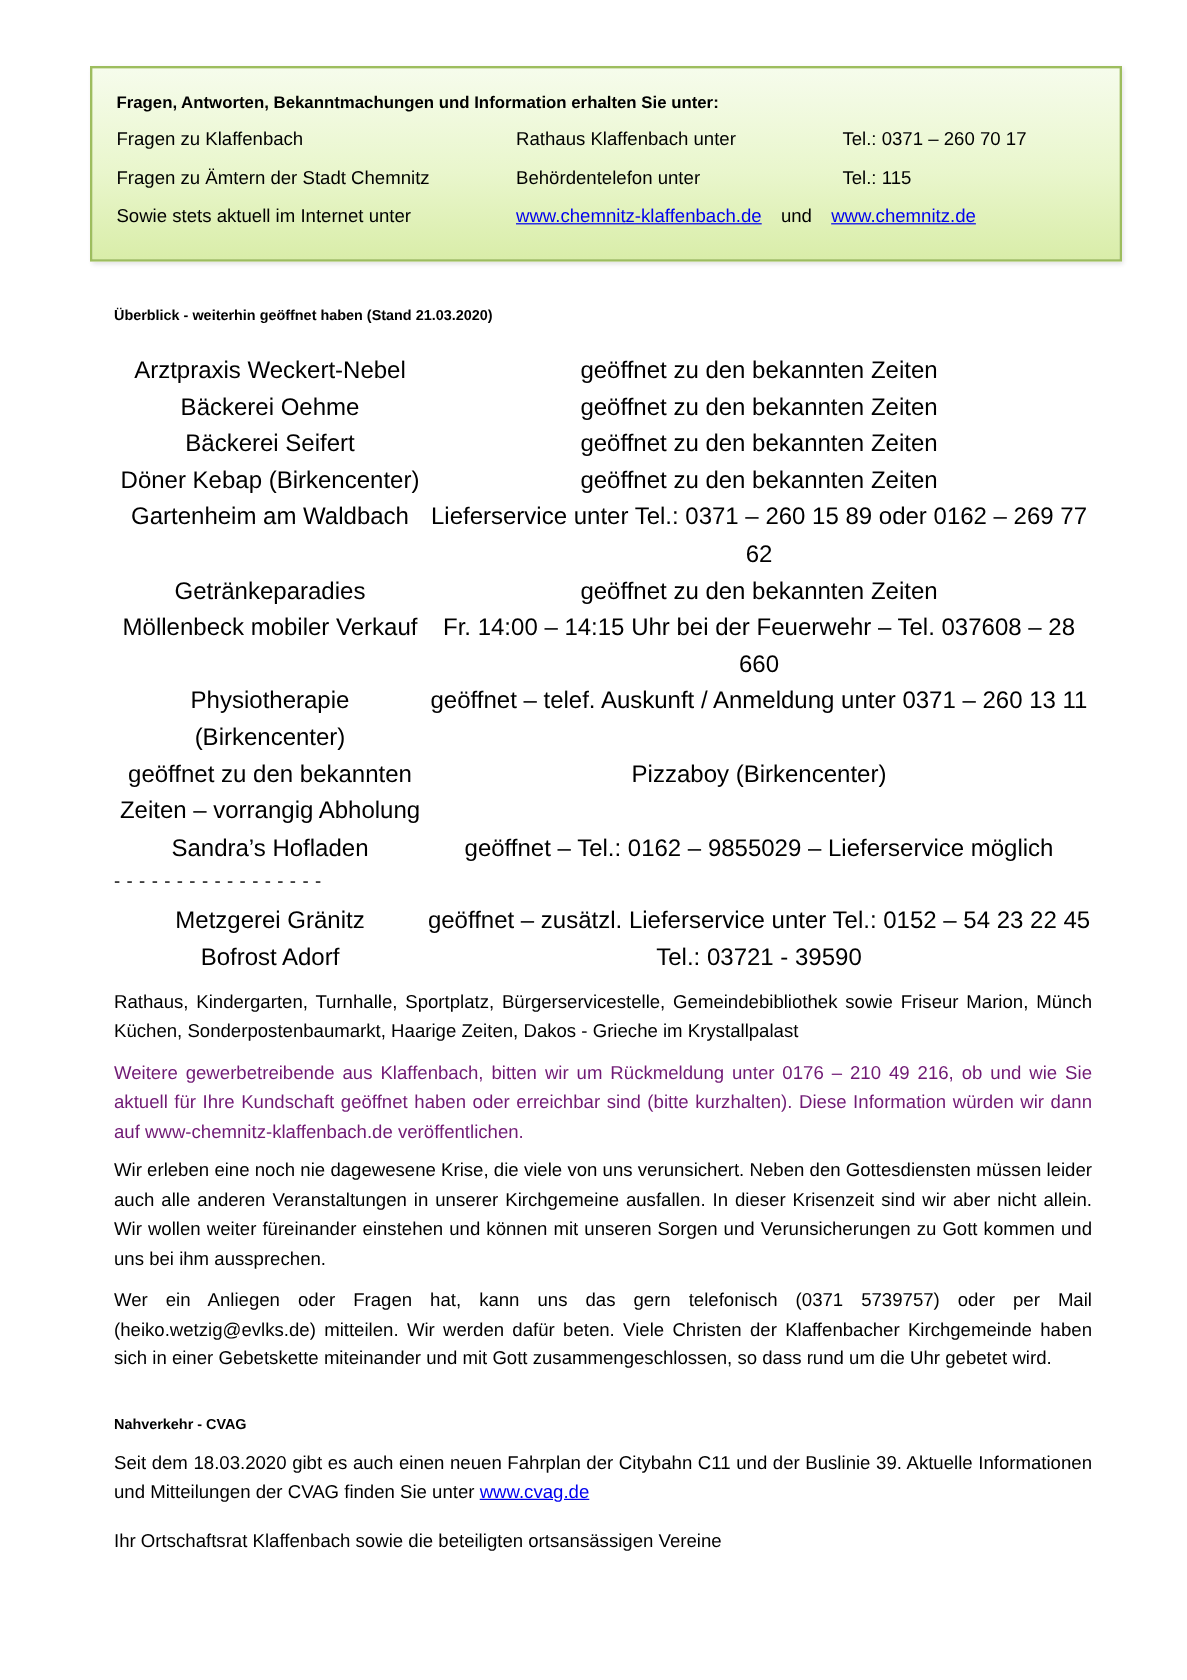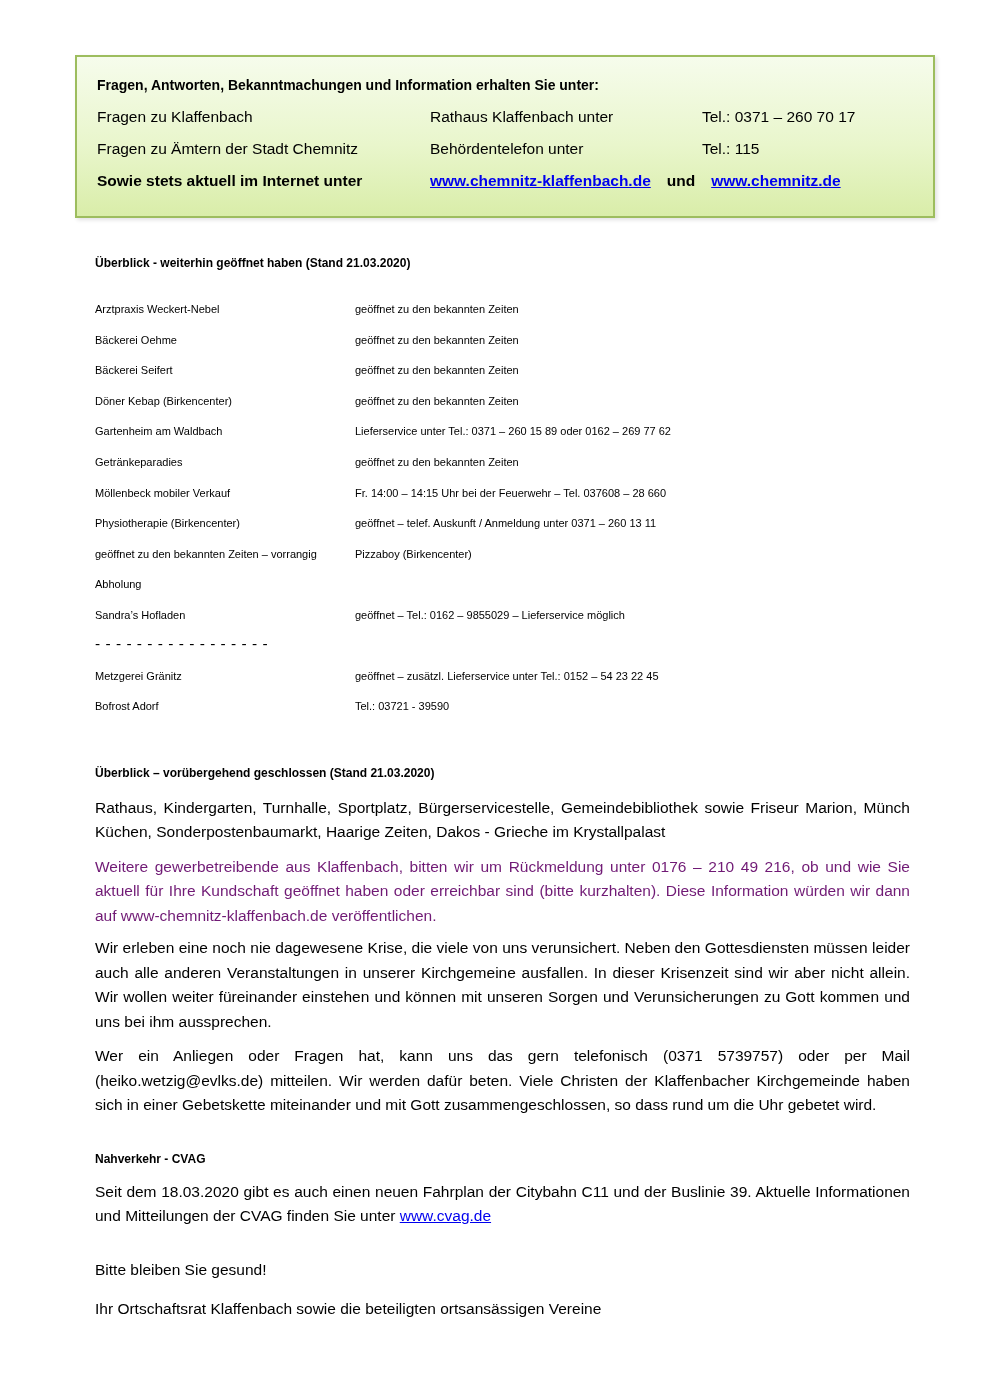--- a/index.html
+++ b/index.html
@@ -32,21 +32,21 @@
   .info-row {
     display: grid;
     grid-template-columns: 333px 272px 1fr;
     font-size: 15.5px;
     line-height: 20px;
     margin-bottom: 12px;
   }
   .info-footer {
     display: grid;
     grid-template-columns: 333px 1fr;
-    font-weight: bold;
+    font-weight: normal;
     font-size: 15.5px;
     line-height: 20px;
   }
   .info-footer .links-cell { white-space: nowrap; }
   a.doc-link, .doc-link {
     color: #0000ee;
     text-decoration: underline;
     cursor: pointer;
   }
   .conj { margin: 0 16px; }
@@ -61,22 +61,23 @@
     font-size: 12px;
     font-weight: bold;
     line-height: 26px;
     margin: 0;
   }
   .biz-list { margin-top: 18px; }
   .biz-list.extra { margin-top: 8px; }
   .biz-row {
     display: grid;
     grid-template-columns: 260px 1fr;
-    font-size: 11px;
+    font-size: 20px;
     line-height: 30.6px;
+    text-align: center;
   }
   .dashed-sep {
     font-size: 15.5px;
     line-height: 18px;
     margin-top: 4px;
     letter-spacing: 0.5px;
   }
   .para {
     font-size: 15.5px;
     line-height: 24.5px;
@@ -185,26 +186,24 @@
         <span>Metzgerei Gränitz</span>
         <span>geöffnet – zusätzl. Lieferservice unter Tel.: 0152 – 54 23 22 45</span>
       </div>
 
       <div class="biz-row">
         <span>Bofrost Adorf</span>
         <span>Tel.: 03721 - 39590</span>
       </div>
     </div>
 
-  <h1 class="section-heading mt-closed">Überblick – vorübergehend geschlossen (Stand 21.03.2020)</h1>
   <p class="para">Rathaus, Kindergarten, Turnhalle, Sportplatz, Bürgerservicestelle, Gemeindebibliothek sowie Friseur Marion, Münch Küchen, Sonderpostenbaumarkt, Haarige Zeiten, Dakos - Grieche im Krystallpalast</p>
   <p class="para note" style="color: #701a75;">Weitere gewerbetreibende aus Klaffenbach, bitten wir um Rückmeldung unter 0176 – 210 49 216, ob und wie Sie aktuell für Ihre Kundschaft geöffnet haben oder erreichbar sind (bitte kurzhalten). Diese Information würden wir dann auf www-chemnitz-klaffenbach.de veröffentlichen.</p>
 
   <p class="para para-first">Wir erleben eine noch nie dagewesene Krise, die viele von uns verunsichert. Neben den Gottesdiensten müssen leider auch alle anderen Veranstaltungen in unserer Kirchgemeine ausfallen. In dieser Krisenzeit sind wir aber nicht allein. Wir wollen weiter füreinander einstehen und können mit unseren Sorgen und Verunsicherungen zu Gott kommen und uns bei ihm aussprechen.</p>
   <p class="para">Wer ein Anliegen oder Fragen hat, kann uns das gern telefonisch (0371 5739757) oder per Mail (heiko.wetzig@evlks.de) mitteilen. Wir werden dafür beten. Viele Christen der Klaffenbacher Kirchgemeinde haben sich in einer Gebetskette miteinander und mit Gott zusammengeschlossen, so dass rund um die Uhr gebetet wird.</p>
 
   <h1 class="section-heading mt-transport">Nahverkehr - CVAG</h1>
   <p class="para para-first"><span>Seit dem 18.03.2020 gibt es auch einen neuen Fahrplan der Citybahn C11 und der Buslinie 39. Aktuelle Informationen und Mitteilungen der CVAG finden Sie unter </span><a class="doc-link">www.cvag.de</a></p>
 
-  <div class="closing-line">Bitte bleiben Sie gesund!</div>
   <div class="closing-line second">Ihr Ortschaftsrat Klaffenbach sowie die beteiligten ortsansässigen Vereine</div>
 
 </div>
 
 </body></html>

